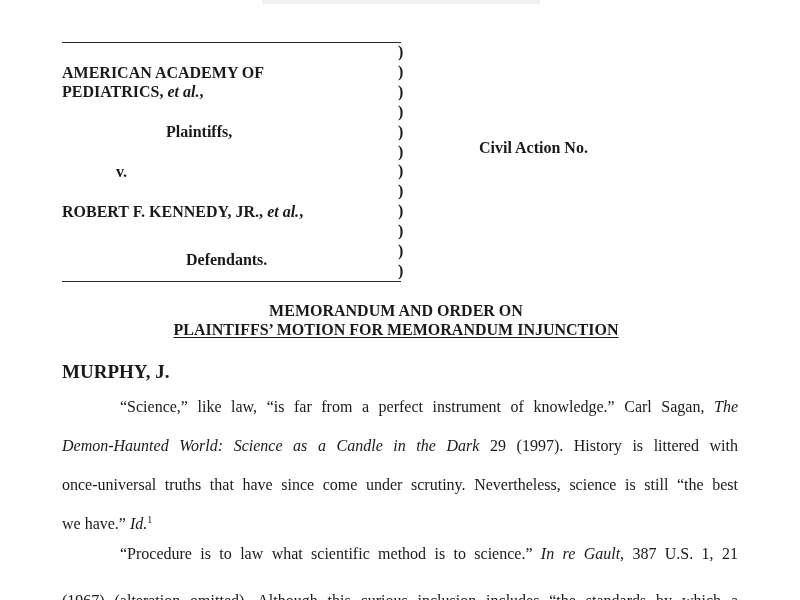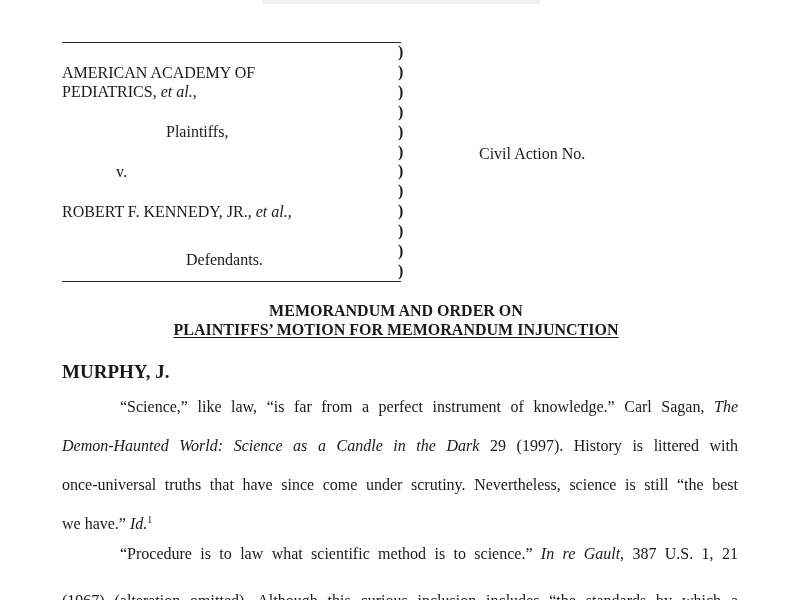--- a/index.html
+++ b/index.html
@@ -40,31 +40,31 @@
       left: 398px; top: 42px;
       width: 12px;
       font-size: 16px;
       font-weight: bold;
       line-height: 19.9px;
     }
     .parens span { display: block; }
     .cap {
       position: absolute;
       font-size: 16px;
-      font-weight: normal;
+      font-weight: bold;
       line-height: 19px;
       white-space: nowrap;
     }
     .cap i { font-style: italic; }
     .plaintiff-name { left: 62px; top: 63px; }
     .plaintiffs-label { left: 166px; top: 122px; }
     .versus { left: 116px; top: 162px; }
     .defendant-name { left: 62px; top: 202px; }
     .defendants-label { left: 166px; top: 250px; margin-left: 20px; }
-    .civil-action { left: 479px; top: 144px; text-align: center; }
+    .civil-action { left: 479px; top: 138px; text-align: center; }
     .title-block {
       position: absolute;
       left: 0; top: 301px;
       width: 792px;
       text-align: center;
       font-size: 16px;
       font-weight: bold;
       line-height: 19px;
     }
     .title-block .line2 { text-decoration: underline; text-underline-offset: 2px; }

